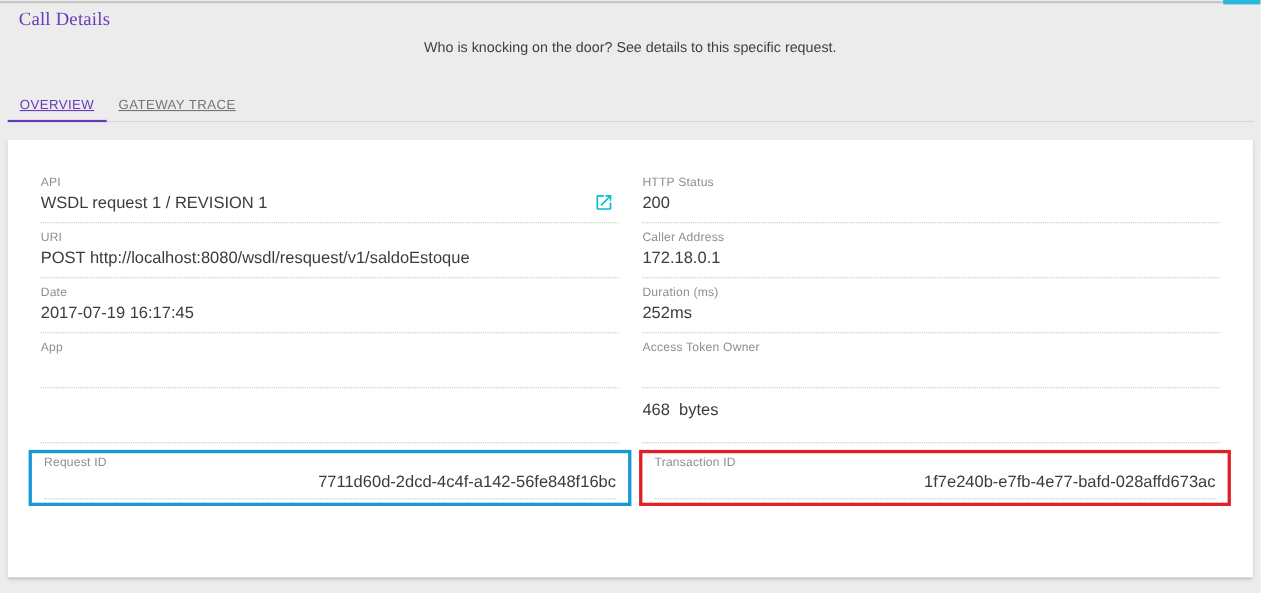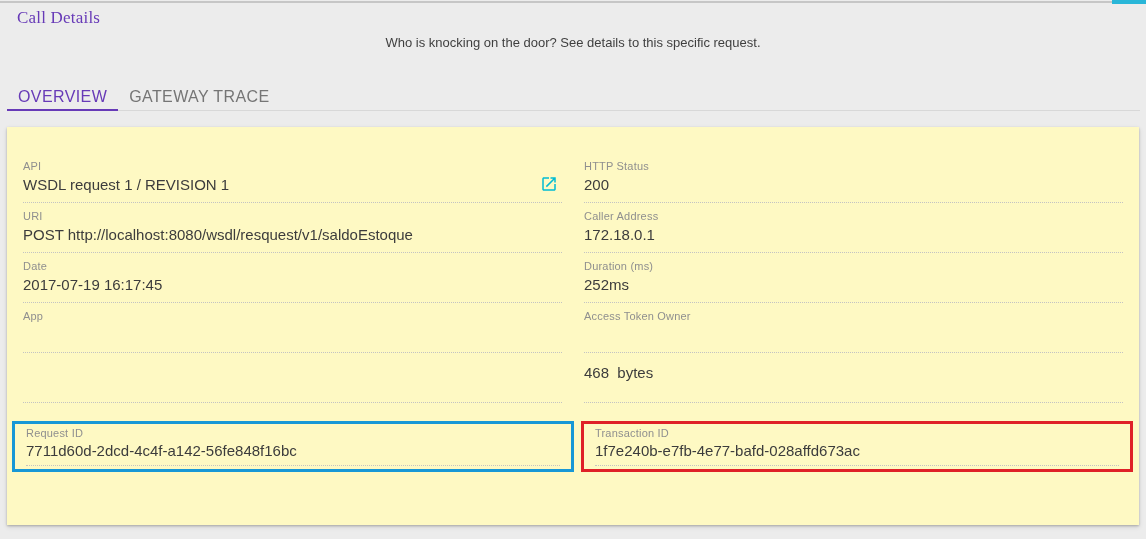--- a/index.html
+++ b/index.html
@@ -19,58 +19,58 @@
   
   .header { padding:8px 17px 0; }
   .page-title { font-size:17px; font-weight:500; color:#673ab7; letter-spacing:.2px;font-family:Liberation Serif, serif; }
   .page-subtitle { margin-top:7px; font-size:13px; color:#3f3f3f;text-align:center; }
 
   
   .tabs-wrap { position:relative; margin-top:34px; height:27px; }
   .tabs-rule { position:absolute; bottom:0; left:7px; right:6px; height:1px; background:#d8d8d8; }
   .tabs { display:flex; margin-left:7px; height:100%; }
   .tab {
-    position:relative; padding:4px 11px 0; font-size:16px; letter-spacing:.4px;
-    color:#757575; font-weight:500; cursor:pointer; white-space:nowrap;
+    position:relative; padding:4px 11px 0; font-size:12px; letter-spacing:.4px;
+    color:#757575; font-weight:500; cursor:pointer; white-space:nowrap;text-decoration:underline;
   }
   .tab.active { color:#673ab7; }
   .tab.active::after {
     content:""; position:absolute; left:0; right:0; bottom:0; height:2px; background:#673ab7;
   }
 
   
   .card {
-    margin:16px 7px 0; background:#fef9c3; height:398px;
+    margin:16px 7px 0; background:#ffffff; height:398px;
     box-shadow:0 1px 2px rgba(0,0,0,.22), 0 2px 5px rgba(0,0,0,.12);
-    padding:26px 16px 0;
+    padding:26px 30px 0;
   }
   .grid { display:grid; grid-template-columns:1fr 1fr; column-gap:22px; }
 
   .field {
     position:relative; height:50px; padding-top:7px;
     border-bottom:1px dotted #c3c3c3;
   }
   .field-label { font-size:11px; color:#8f8f8f; letter-spacing:.2px; }
   .field-value {
     margin-top:4px; font-size:15px; color:#3c3c3c; min-height:20px;
     white-space:pre-wrap; overflow:hidden; text-overflow:ellipsis;
   }
   .open-link-btn {
     position:absolute; right:4px; bottom:9px; width:18px; height:18px;
     background:none; border:none; cursor:pointer; padding:0; line-height:0;
   }
   .open-link-btn svg { width:18px; height:18px; fill:#00bcd4; }
 
   
-  .id-box { border:3px solid; margin-top:18px; padding:3px 11px 2px; height:51px; }
+  .id-box { border:3px solid; margin-top:6px; padding:3px 11px 2px; height:51px; }
   .id-box.blue  { border-color:#1898d6; margin-left:-11px; margin-right:-12px; }
   .id-box.red   { border-color:#df2127; margin-left:-3px;  margin-right:-10px; }
   .id-box .field-inner { border-bottom:1px dotted #c3c3c3; padding-bottom:4px; }
   .id-box .field-label { font-size:11px; }
-  .id-box .field-value { margin-top:3px; min-height:19px; }
+  .id-box .field-value { margin-top:3px; min-height:19px;text-align:right; }
 </style>
 </head>
 <body>
 
 <div class="top-rule"></div>
 <div class="top-thumb"></div>
 
 <div class="header">
   <div class="page-title">Call Details</div>
   <div class="page-subtitle">Who is knocking on the door? See details to this specific request.</div>

